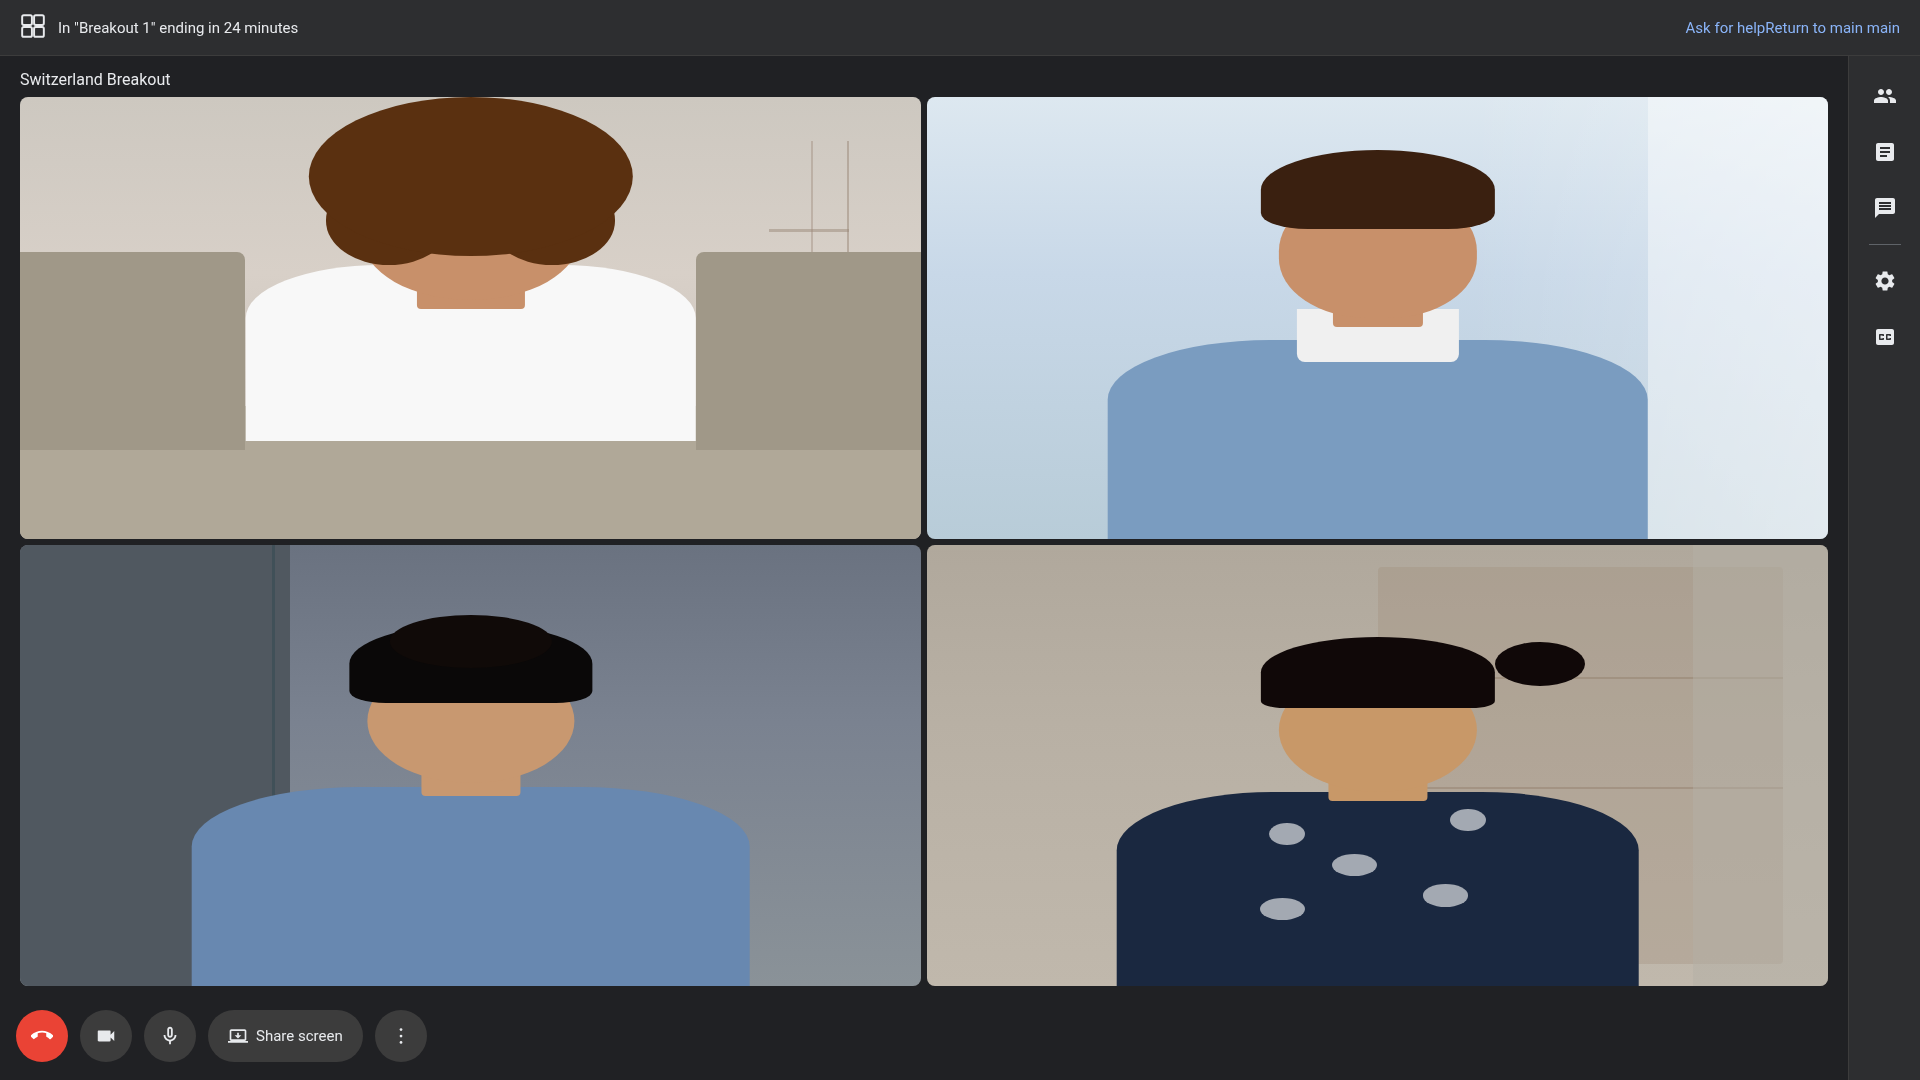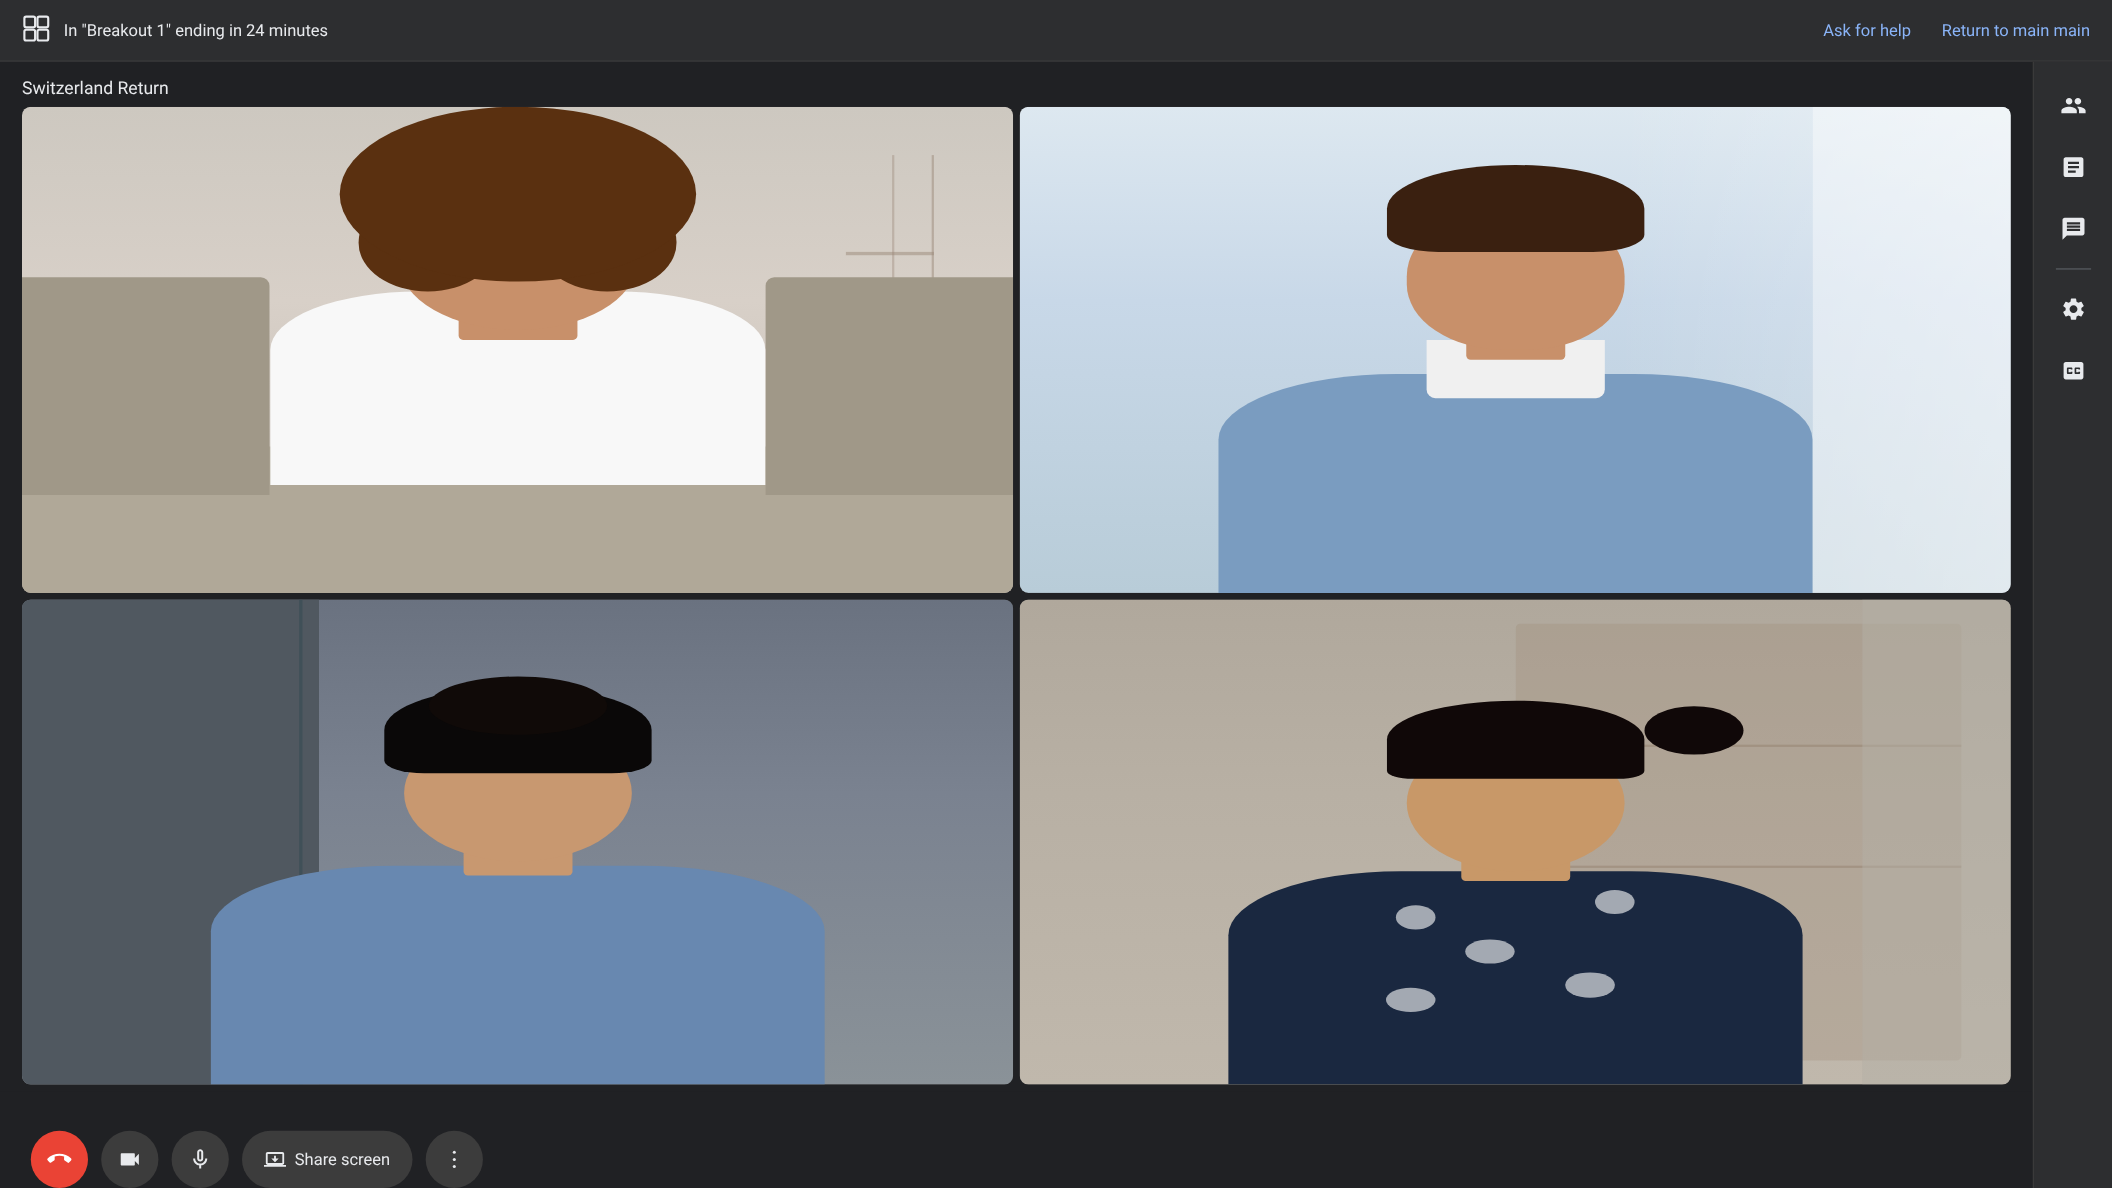--- a/index.html
+++ b/index.html
@@ -27,21 +27,20 @@
     }
 
     #breakout-text {
       color: #e8eaed;
       font-size: 15px;
       flex: 1;
     }
 
     #top-bar-actions {
       display: flex;
-      gap: 28px;
       align-items: center;
     }
 
     #ask-for-help-btn {
       color: #8ab4f8;
       font-size: 15px;
       cursor: pointer;
       background: none;
       border: none;
       font-family: inherit;
@@ -94,22 +93,22 @@
       overflow: hidden;
       position: relative;
       background: #3c3c3c;
     }
 
     
     #control-bar {
       height: 88px;
       background: #202124;
       display: flex;
-      align-items: flex-end;
-      padding: 0 28px;
+      align-items: center;
+      padding: 0 16px;
       gap: 12px;
       flex-shrink: 0;
     }
 
     .control-btn {
       width: 52px;
       height: 52px;
       border-radius: 50%;
       border: none;
       cursor: pointer;
@@ -233,21 +232,21 @@
   <div id="top-bar-actions">
     <button id="ask-for-help-btn" style="color:#8ab4f8; font-size:15px; background:none; border:none; cursor:pointer; font-family:inherit;">Ask for help</button>
     <button id="return-to-main-btn" style="color:#8ab4f8; font-size:15px; background:none; border:none; cursor:pointer; font-family:inherit;">Return to main main</button>
   </div>
 </div>
 
 <div id="main-area">
 
   <div id="content">
 
-    <div id="meeting-title" style="color:#e8eaed; font-size:16px; padding:14px 20px 8px 20px;">Switzerland Return</div>
+    <div id="meeting-title" style="color:#e8eaed; font-size:16px; padding:14px 20px 8px 20px;">Switzerland Breakout</div>
 
     <div id="video-grid">
 
       <div class="video-tile">
         <div class="tile-inner">
           <div class="bg-scene scene-1" style="position:absolute;inset:0;background:linear-gradient(180deg,#cdc8c0 0%,#d8d0c8 40%,#c0b8b0 100%);">
 
             <div style="position:absolute;right:8%;top:10%;width:2px;height:80%;background:#9a8878;opacity:0.5;"></div>
             <div style="position:absolute;right:12%;top:10%;width:2px;height:80%;background:#9a8878;opacity:0.4;"></div>
             <div style="position:absolute;right:8%;top:30%;width:80px;height:3px;background:#9a8878;opacity:0.5;"></div>

